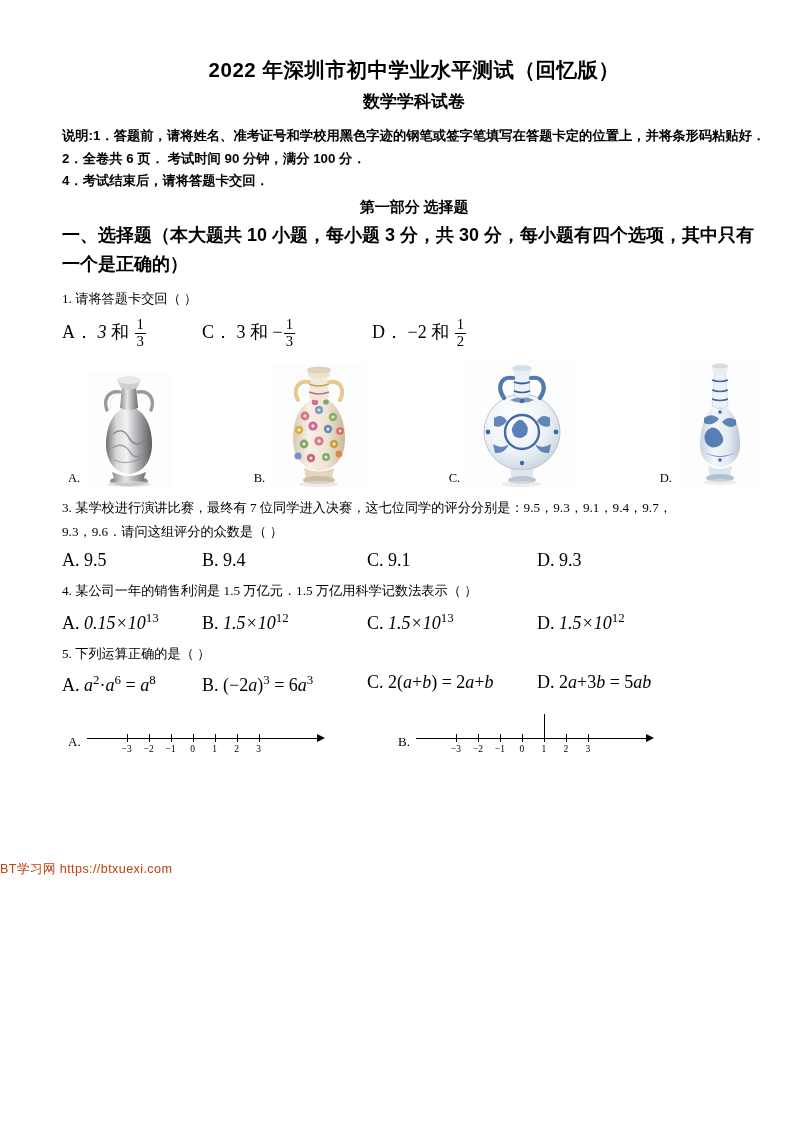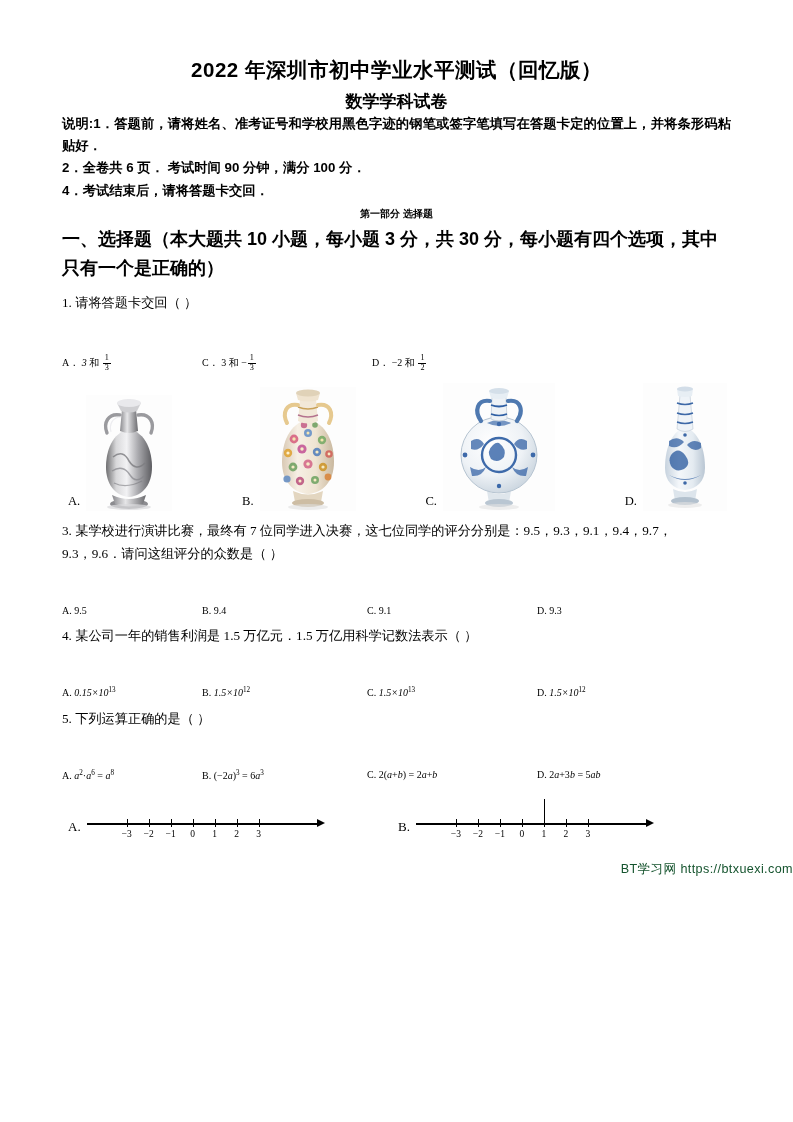--- a/index.html
+++ b/index.html
@@ -12,51 +12,51 @@
     height: 1122px;
     font-family: "Liberation Serif", serif;
     color: #000000;
     position: relative;
     overflow: hidden;
   }
   .page {
     width: 793px;
     height: 912px;
     box-sizing: border-box;
-    padding: 44px 62px 0 62px;
+    padding: 44px 27px 0 62px;
     position: relative;
   }
   .title {
     text-align: center;
     font-family: "Liberation Sans", sans-serif;
     font-weight: bold;
     font-size: 20.5px;
     letter-spacing: 0.5px;
     margin: 12px 0 2px 0;
   }
   .subtitle {
     text-align: center;
     font-family: "Liberation Sans", sans-serif;
     font-weight: bold;
     font-size: 17px;
-    margin: 6px 0 0 0;
+    margin: 6px 0 12px 0;
   }
   .instr {
     font-family: "Liberation Sans", sans-serif;
     font-weight: bold;
     font-size: 13.3px;
     line-height: 1.62;
     text-align: justify;
     margin: 0 0 1px 0;
   }
   .part-head {
     text-align: center;
-    font-family: Liberation Sans, sans-serif;
+    font-family: Liberation Serif, serif;
     font-weight: bold;
-    font-size: 10px;
+    font-size: 15px;
     margin: 6px 0 4px 0;
   }
   .section-head {
     font-family: "Liberation Sans", sans-serif;
     font-weight: bold;
     font-size: 18px;
     line-height: 1.62;
     margin: 0 0 4px 0;
   }
   .q {
@@ -66,22 +66,21 @@
   }
   .q-body {
     font-size: 13.2px;
     line-height: 1.8;
   }
   .opts {
     display: flex;
     margin-top: 7px;
   }
   .opts > div {
-    font-size: 10px;
-    margin-top: 32px;
+    font-size: 18px;
   }
   .o1 { width: 140px; }
   .o2 { width: 165px; }
   .o3 { width: 170px; }
   .o4 { width: 160px; }
   .mono-it {
     font-family: "Liberation Serif", serif;
     font-style: italic;
   }
   
@@ -179,22 +178,22 @@
     top: -10px;
     width: 1.3px;
     height: 26px;
     background: #000;
   }
   .footer {
     position: absolute;
     left: 0;
     right: 0;
     bottom: 34px;
-    text-align: right;
-    color: #14532d;
+    text-align: left;
+    color: #c2410c;
     font-size: 12.6px;
     font-family: "Liberation Sans", sans-serif;
     letter-spacing: 0.4px;
   }
   .brace {
     display: inline-block;
     vertical-align: -0.7em;
     position: relative;
     height: 2.3em;
     width: 10px;

